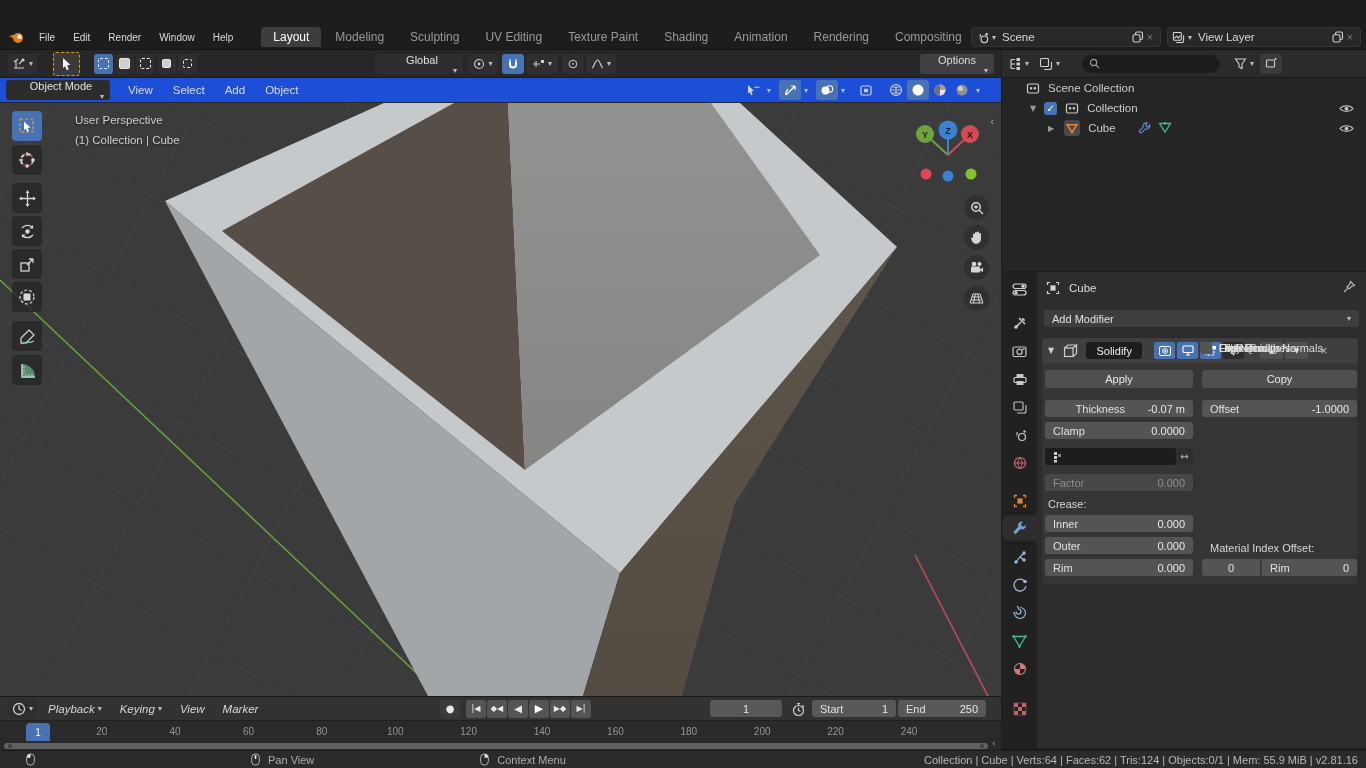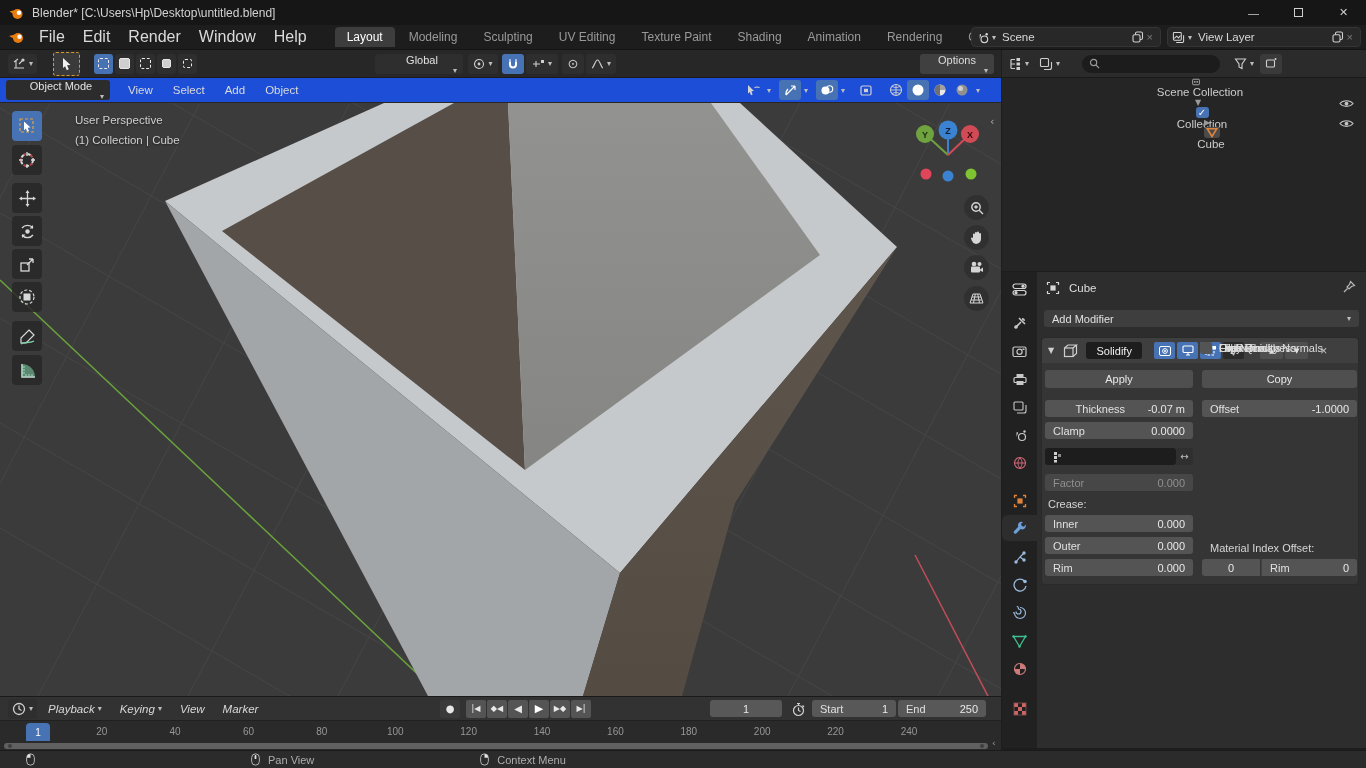--- a/index.html
+++ b/index.html
@@ -12,41 +12,41 @@
 
   
   .titlebar { left:0; top:0; width:1366px; height:25px; background:#161616; display:flex; align-items:center; padding-left:8px; }
   .titlebar .title { color:#d2d2d2; font-size:12px; margin-left:8px; }
   .winbtns { position:absolute; right:0; top:0; height:25px; display:flex; }
   .winbtn { width:45px; height:25px; display:flex; align-items:center; justify-content:center; color:#cfcfcf; font-size:11px; }
   .maxbox { width:9px; height:9px; border:1px solid #cfcfcf; }
 
   
   .menubar { left:0; top:25px; width:1366px; height:25px; background:#1d1d1d; border-bottom:1px solid #141414; display:flex; align-items:center; }
-  .menu-item { color:#dadada; font-size:16px; padding:0 9px; cursor:default; }
+  .menu-item { color:#dadada; font-size:10px; padding:0 9px; cursor:default; }
   .wtab { color:#999; font-size:12px; padding:3px 12px; border-radius:4px 4px 0 0; margin:0 1px; }
   .wtab.active { background:#3d3d3d; color:#fff; }
   .addtab { color:#aaa; font-size:13px; padding:0 8px; }
   .idfield { height:20px; background:#282828; border:1px solid #343434; border-radius:4px; display:flex; align-items:center; padding:0 4px; color:#d8d8d8; }
   .idfield .val { flex:1; padding:0 6px; font-size:11.5px; }
   .mini-x { color:#7a7a7a; font-size:11px; padding:0 3px; }
 
   
   .toolrow { left:0; top:50px; width:1001px; height:28px; background:#272727; border-bottom:1px solid #1a1a1a; display:flex; align-items:center; }
   .tbtn { height:20px; border-radius:3px; background:#2e2e2e; display:flex; align-items:center; justify-content:center; padding:0 4px; margin-right:2px; }
   .tbtn.blue { background:#4772b3; }
   .chev { color:#bdbdbd; font-size:8px; margin-left:3px; }
   .sel-sq { width:11px; height:11px; border:1px dashed #e8e8e8; border-radius:2px; }
   .sel-sq.solid { border-style:solid; background:#cfcfcf; }
 
   
   .outliner-header { left:1002px; top:50px; width:364px; height:28px; background:#2b2b2b; border-bottom:1px solid #1a1a1a; display:flex; align-items:center; padding:0 6px; }
   .searchbox { width:138px; height:18px; background:#1c1c1c; border-radius:9px; display:flex; align-items:center; padding:0 7px; margin-left:22px; }
   .outliner { left:1002px; top:78px; width:364px; height:193px; background:#252525; }
-  .ol-row { height:20px; display:flex; align-items:center; color:#cccccc; font-size:11.5px; position:relative;flex-direction:column; }
+  .ol-row { height:20px; display:flex; align-items:center; color:#cccccc; font-size:11.5px; position:relative; }
   .ol-eye { position:absolute; right:12px; }
   .tri-chip { width:16px; height:16px; background:#4a4a4a; border-radius:3px; display:flex; align-items:center; justify-content:center; }
   .cb { width:13px; height:13px; border-radius:3px; background:#4772b3; color:#fff; font-size:10px; display:flex; align-items:center; justify-content:center; }
   .cb.off { background:#545454; }
 
   
   .vph { left:0; top:78px; width:1001px; height:25px; background:#1d4ed8; display:flex; align-items:center; border-bottom:1px solid #262626;}
   .vph .menu-item{ font-size:11.5px; padding:0 10px;}
   .pill { height:20px; background:#2c2c2c; border-radius:3px; display:flex; align-items:center; padding:0 6px;flex-direction:column; }
   .hbtn { width:22px; height:20px; border-radius:3px; display:flex; align-items:center; justify-content:center; background:transparent; }
@@ -90,35 +90,20 @@
   
   .statusbar { left:0; top:750px; width:1366px; height:18px; background:#2b2b2b; border-top:1px solid #1a1a1a; display:flex; align-items:center; color:#adadad; font-size:11px; }
 
   svg { display:block; }
 </style>
 </head>
 <body>
 
 <div id="app">
 
-  <div class="abs titlebar">
-    <svg width="16" height="16" viewBox="0 0 16 16">
-      <path d="M1.5 6.5 L9 4.5 L5.5 9 Z" fill="#e87d0d"></path>
-      <circle cx="9.5" cy="9" r="5" fill="#e87d0d"></circle>
-      <circle cx="11" cy="7.8" r="2.3" fill="#ffffff"></circle>
-    </svg>
-    <span class="title">Blender* [C:\Users\Hp\Desktop\untitled.blend]</span>
-    <div class="winbtns">
-      <div class="winbtn">—</div>
-      <div class="winbtn">
-          <span class="maxbox"></span>
-        </div>
-      <div class="winbtn">✕</div>
-    </div>
-  </div>
 
   <div class="abs menubar">
     <svg width="18" height="14" viewBox="0 0 18 14" style="margin:0 4px 0 8px">
       <path d="M1 6 L9 4 L5.5 8.5 Z" fill="#e87d0d"></path>
         <circle cx="10" cy="8" r="5" fill="#e87d0d"></circle>
         <circle cx="11.5" cy="6.8" r="2.2" fill="#fff"></circle>
     </svg>
     <div class="row">
         <span class="menu-item">File</span>
         <span class="menu-item">Edit</span>
@@ -881,15 +866,16 @@
     <svg style="margin-left:216px" width="9" height="13" viewBox="0 0 10 14">
       <rect x=".7" y=".7" width="8.6" height="12.6" rx="4.3" fill="none" stroke="#b5b5b5" stroke-width="1.1"></rect>
       <rect x="4" y="2" width="2" height="4.5" rx="1" fill="#e5e5e5"></rect>
     </svg>
     <span style="margin-left:8px">Pan View</span>
     <svg style="margin-left:166px" width="9" height="13" viewBox="0 0 10 14">
       <rect x=".7" y=".7" width="8.6" height="12.6" rx="4.3" fill="none" stroke="#b5b5b5" stroke-width="1.1"></rect>
       <path d="M9 5 A4.3 4.3 0 0 0 5 1 V5 Z" fill="#e5e5e5"></path>
     </svg>
     <span style="margin-left:8px">Context Menu</span>
+    <span style="margin-left:auto; margin-right:8px; color:#b8b8b8">Collection | Cube | Verts:64 | Faces:62 | Tris:124 | Objects:0/1 | Mem: 55.9 MiB | v2.81.16</span>
   </div>
 
 </div>
 
 </body></html>

